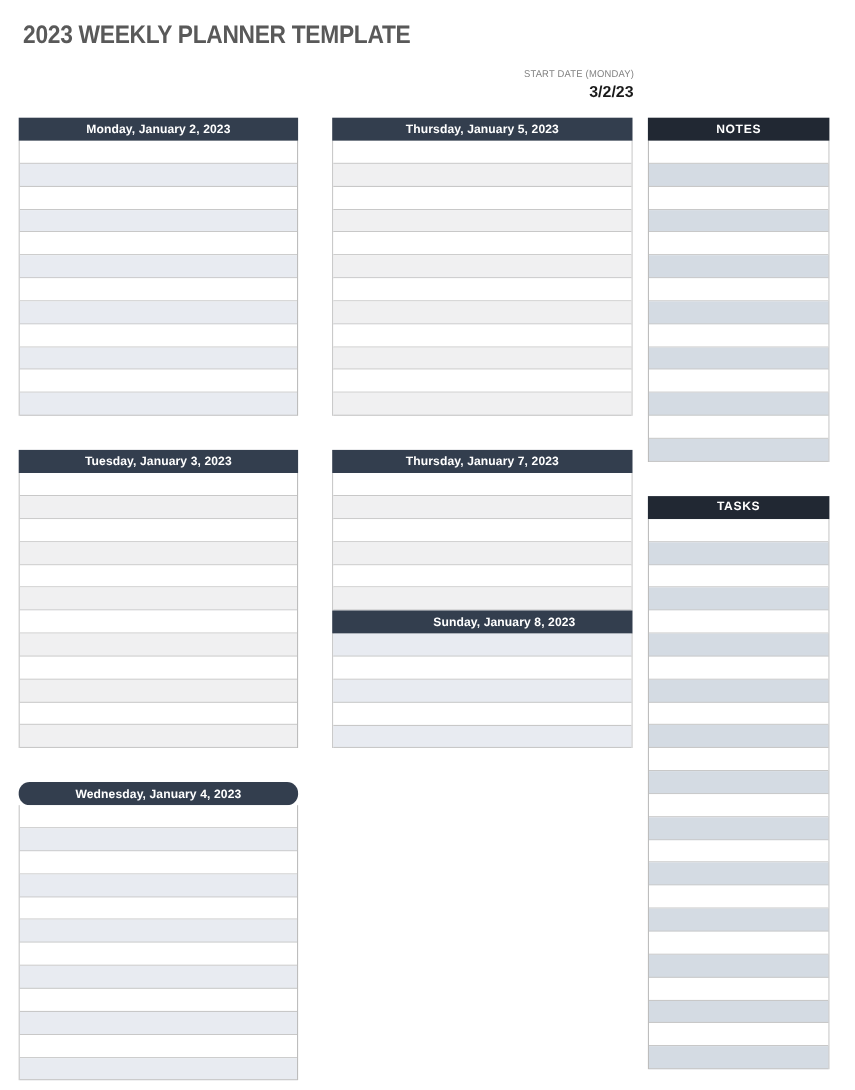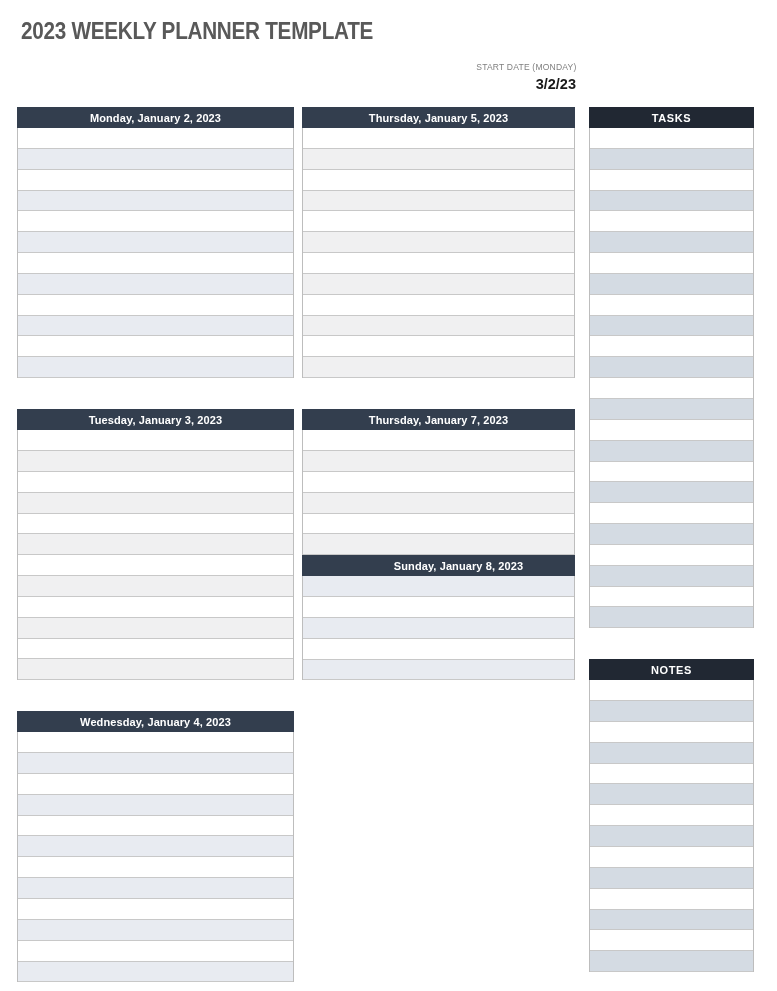--- a/index.html
+++ b/index.html
@@ -18,21 +18,21 @@
     white-space:nowrap; letter-spacing:-0.3px;
   }
   .start-date { position:absolute; right:201px; top:62px; text-align:right; }
   .sd-label {
     font-size:9px; color:var(--start-label-text,#808080);
     letter-spacing:0.2px; transform:scaleX(0.95); transform-origin:right center;
     white-space:nowrap;
   }
   .sd-value { margin-top:4px; font-size:14.5px; font-weight:bold; color:var(--start-value-text,#1a1a1a); }
   .col { position:absolute; top:107px; }
-  .col-1 { left:17px;  width:277px; }
+  .col-1 { left:17px;  width:254px; }
   .col-2 { left:302px; width:273px; }
   .col-3 { left:589px; width:165px; }
   .panel + .panel { margin-top:31px; }
   .panel.attached { margin-top:0; }
   .panel-header {
     height:21px; display:flex; align-items:center; justify-content:center;
     font-size:11px; font-weight:bold; color:var(--header-text,#ffffff);
     letter-spacing:0.1px;
   }
   .panel.side .panel-header { letter-spacing:0.6px; }
@@ -87,21 +87,21 @@
           <div class="row" style="background: rgb(240, 240, 241);"></div>
           <div class="row"></div>
           <div class="row" style="background: rgb(240, 240, 241);"></div>
           <div class="row"></div>
           <div class="row" style="background: rgb(240, 240, 241);"></div>
           <div class="row"></div>
           <div class="row" style="background: rgb(240, 240, 241);"></div>
         </div>
       </section>
       <section class="panel day">
-        <div class="panel-header" style="background: rgb(51, 62, 78);">Wednesday, January 4, 2023</div>
+        <div class="panel-header" style="background: rgb(51, 62, 78); border-radius: 10px;">Wednesday, January 4, 2023</div>
         <div class="panel-body">
           <div class="row"></div>
           <div class="row" style="background: rgb(232, 235, 241);"></div>
           <div class="row"></div>
           <div class="row" style="background: rgb(232, 235, 241);"></div>
           <div class="row"></div>
           <div class="row" style="background: rgb(232, 235, 241);"></div>
           <div class="row"></div>
           <div class="row" style="background: rgb(232, 235, 241);"></div>
           <div class="row"></div>
@@ -146,51 +146,51 @@
           <div class="row" style="background: rgb(232, 235, 241);"></div>
           <div class="row"></div>
           <div class="row" style="background: rgb(232, 235, 241);"></div>
           <div class="row"></div>
           <div class="row" style="background: rgb(232, 235, 241);"></div>
         </div>
       </section>
     </div>
   <div class="col col-3">
       <section class="panel side">
+        <div class="panel-header" style="background: rgb(33, 40, 51);">NOTES</div>
+        <div class="panel-body">
+          <div class="row"></div>
+          <div class="row" style="background: rgb(212, 219, 227);"></div>
+          <div class="row"></div>
+          <div class="row" style="background: rgb(212, 219, 227);"></div>
+          <div class="row"></div>
+          <div class="row" style="background: rgb(212, 219, 227);"></div>
+          <div class="row"></div>
+          <div class="row" style="background: rgb(212, 219, 227);"></div>
+          <div class="row"></div>
+          <div class="row" style="background: rgb(212, 219, 227);"></div>
+          <div class="row"></div>
+          <div class="row" style="background: rgb(212, 219, 227);"></div>
+          <div class="row"></div>
+          <div class="row" style="background: rgb(212, 219, 227);"></div>
+        </div>
+      </section>
+      <section class="panel side">
         <div class="panel-header" style="background: rgb(33, 40, 51);">TASKS</div>
         <div class="panel-body">
           <div class="row"></div>
           <div class="row" style="background: rgb(212, 219, 227);"></div>
           <div class="row"></div>
           <div class="row" style="background: rgb(212, 219, 227);"></div>
           <div class="row"></div>
           <div class="row" style="background: rgb(212, 219, 227);"></div>
           <div class="row"></div>
           <div class="row" style="background: rgb(212, 219, 227);"></div>
           <div class="row"></div>
           <div class="row" style="background: rgb(212, 219, 227);"></div>
-          <div class="row"></div>
-          <div class="row" style="background: rgb(212, 219, 227);"></div>
-          <div class="row"></div>
-          <div class="row" style="background: rgb(212, 219, 227);"></div>
-          <div class="row"></div>
-          <div class="row" style="background: rgb(212, 219, 227);"></div>
-          <div class="row"></div>
-          <div class="row" style="background: rgb(212, 219, 227);"></div>
-          <div class="row"></div>
-          <div class="row" style="background: rgb(212, 219, 227);"></div>
-          <div class="row"></div>
-          <div class="row" style="background: rgb(212, 219, 227);"></div>
-          <div class="row"></div>
-          <div class="row" style="background: rgb(212, 219, 227);"></div>
-        </div>
-      </section>
-      <section class="panel side">
-        <div class="panel-header" style="background: rgb(33, 40, 51);">NOTES</div>
-        <div class="panel-body">
           <div class="row"></div>
           <div class="row" style="background: rgb(212, 219, 227);"></div>
           <div class="row"></div>
           <div class="row" style="background: rgb(212, 219, 227);"></div>
           <div class="row"></div>
           <div class="row" style="background: rgb(212, 219, 227);"></div>
           <div class="row"></div>
           <div class="row" style="background: rgb(212, 219, 227);"></div>
           <div class="row"></div>
           <div class="row" style="background: rgb(212, 219, 227);"></div>

